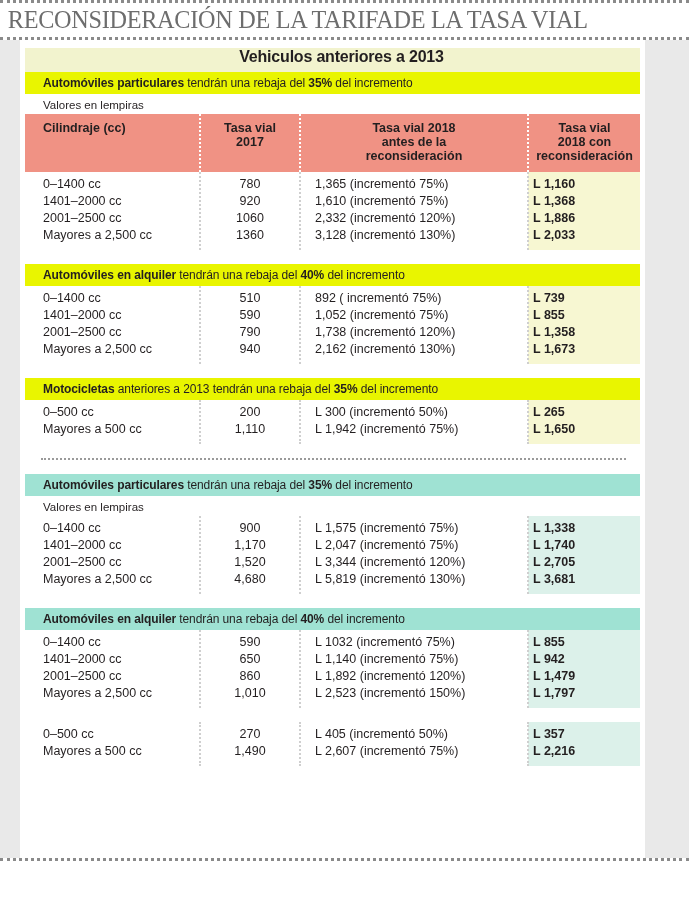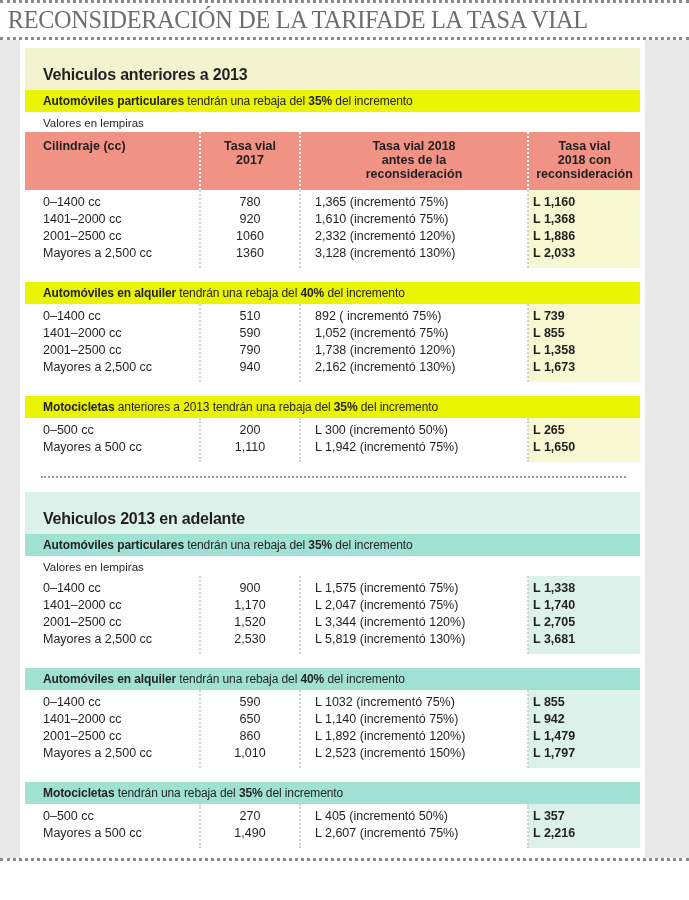--- a/index.html
+++ b/index.html
@@ -66,22 +66,23 @@
     height: 818px;
     background: #ffffff;
     box-sizing: border-box;
     padding: 8px 5px 0 5px;
   }
 
   
   .section-title {
     font-size: 16px;
     font-weight: bold;
-    padding: 18px 0 6px 18px;
+    padding: 0 0 6px 18px;
     letter-spacing: -0.2px;
+    text-align: center;
   }
   .section-title.yellow { background: #f2f3ce; }
   .section-title.teal   { background: #dcf1ea; }
 
   .sub-band {
     font-size: 12px;
     padding: 4px 0 4px 18px;
     letter-spacing: -0.1px;
     line-height: 14px;
   }
@@ -305,21 +306,20 @@
               <span class="row-line">L 1,942 (incrementó 75%)</span>
             </td>
             <td class="c-res yellow">
               <span class="row-line">L 265</span>
               <span class="row-line">L 1,650</span>
             </td>
           </tr>
         </tbody>
       </table>
       <div class="divider"></div>
-      <div class="section-title teal">Vehiculos 2013 en adelante</div>
       <div class="sub-band teal"><b>Automóviles particulares</b><span class="light"> tendrán una rebaja del </span><b>35%</b><span class="light"> del incremento</span></div>
       <div class="note">Valores en lempiras</div>
       <table class="rates">
         <colgroup>
           <col class="c1">
           <col class="c2">
           <col class="c3">
           <col class="c4">
         </colgroup>
         <tbody class="body-block">
@@ -327,21 +327,21 @@
             <td class="c-label">
               <span class="row-line">0–1400 cc</span>
               <span class="row-line">1401–2000 cc</span>
               <span class="row-line">2001–2500 cc</span>
               <span class="row-line">Mayores a 2,500 cc</span>
             </td>
             <td class="c-num">
               <span class="row-line">900</span>
               <span class="row-line">1,170</span>
               <span class="row-line">1,520</span>
-              <span class="row-line">2,530</span>
+              <span class="row-line">4,680</span>
             </td>
             <td class="c-desc">
               <span class="row-line">L 1,575 (incrementó 75%)</span>
               <span class="row-line">L 2,047 (incrementó 75%)</span>
               <span class="row-line">L 3,344 (incrementó 120%)</span>
               <span class="row-line">L 5,819  (incrementó 130%)</span>
             </td>
             <td class="c-res teal">
               <span class="row-line">L 1,338</span>
               <span class="row-line">L 1,740</span>
@@ -383,21 +383,20 @@
             <td class="c-res teal">
               <span class="row-line">L  855</span>
               <span class="row-line">L 942</span>
               <span class="row-line">L 1,479</span>
               <span class="row-line">L 1,797</span>
             </td>
           </tr>
         </tbody>
       </table>
       <div class="spacer-14"></div>
-      <div class="sub-band teal"><b>Motocicletas</b><span class="light"> tendrán una rebaja del </span><b>35%</b><span class="light"> del incremento</span></div>
       <table class="rates">
         <colgroup>
           <col class="c1">
           <col class="c2">
           <col class="c3">
           <col class="c4">
         </colgroup>
         <tbody class="body-block">
           <tr>
             <td class="c-label">

